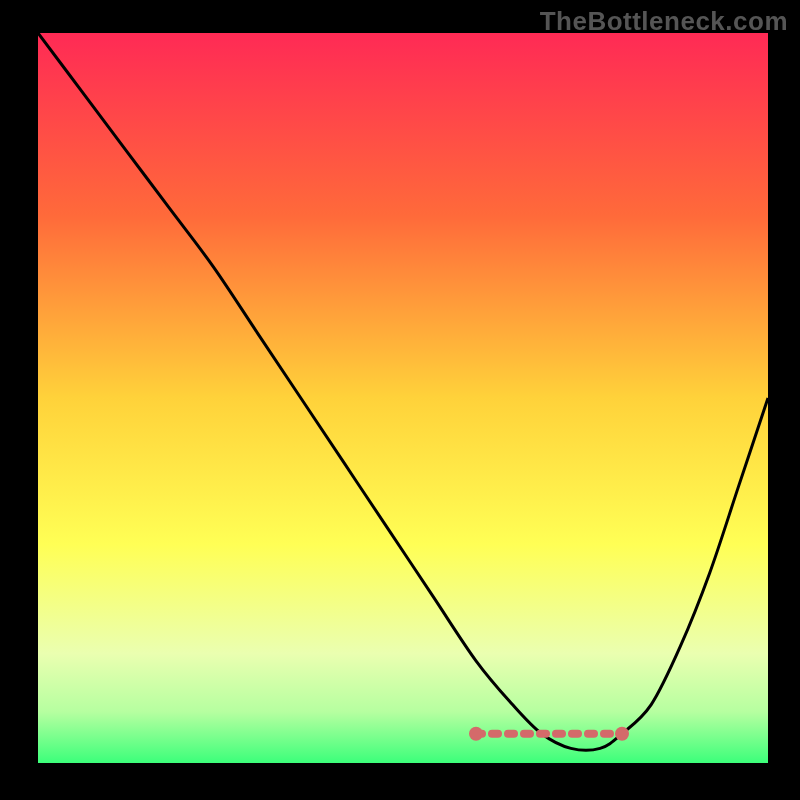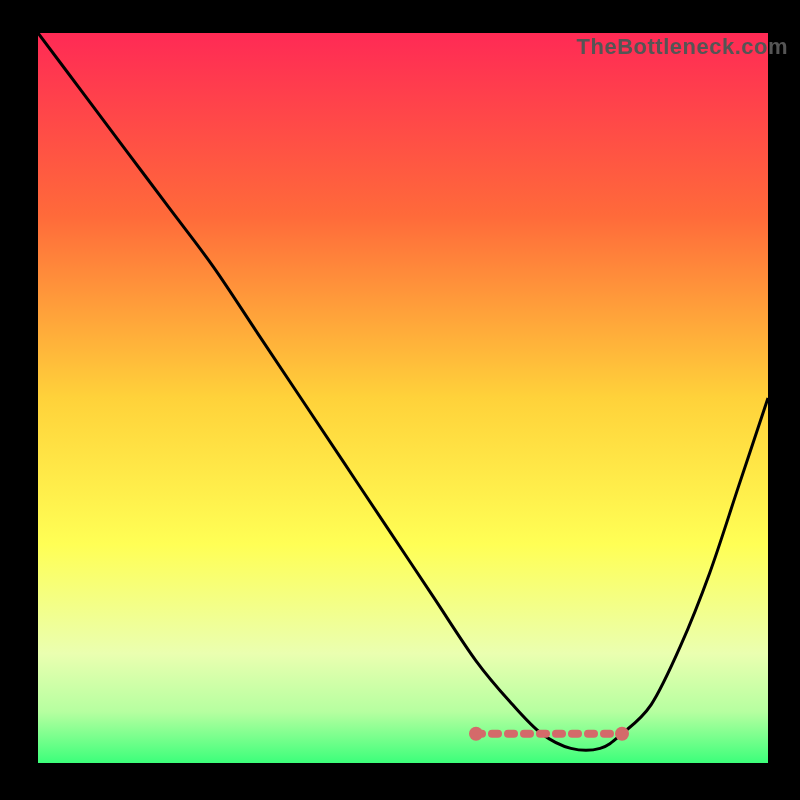--- a/index.html
+++ b/index.html
@@ -14,25 +14,24 @@
     position: relative;
     width: 800px;
     height: 800px;
     background: #000;
   }
   .watermark {
     position: absolute;
     top: 6px;
     right: 12px;
     color: #555;
-    font-size: 22px;
+    font-size: 26px;
     font-weight: 600;
     letter-spacing: 0.5px;
     z-index: 10;
-    margin-top: 28px;
   }
   svg {
     position: absolute;
     top: 0;
     left: 0;
   }
 </style>
 </head>
 <body>
 

